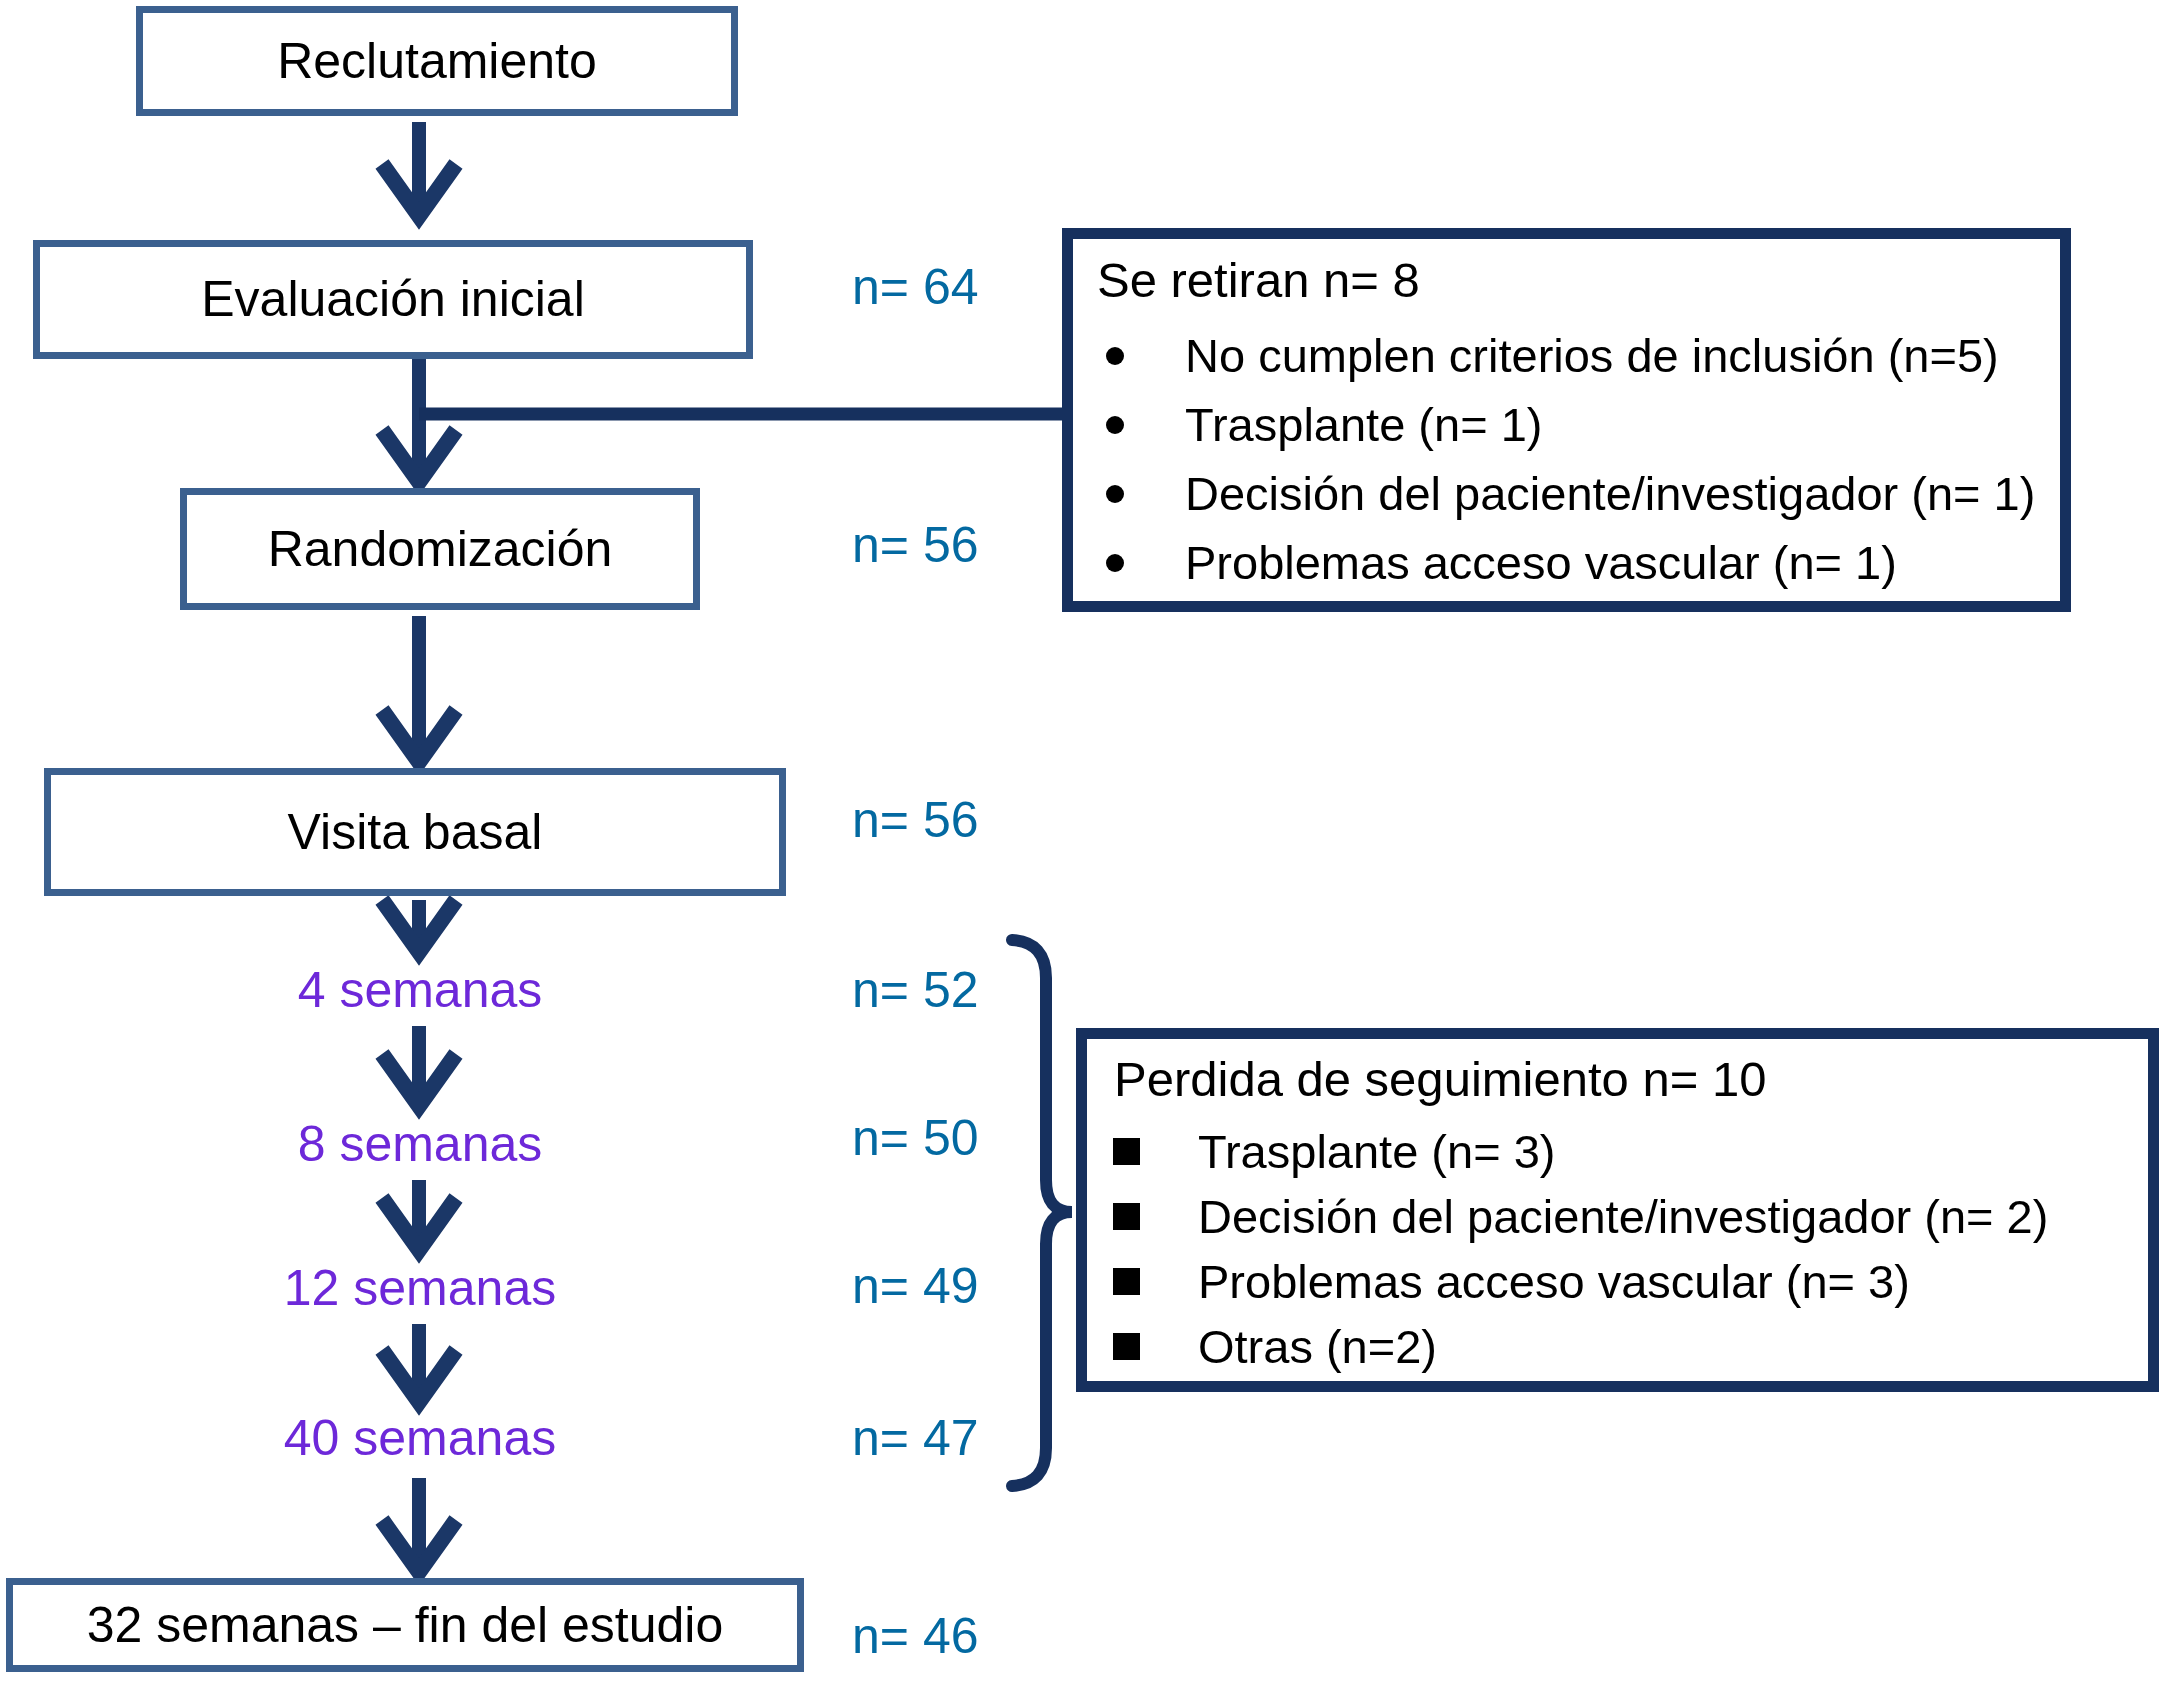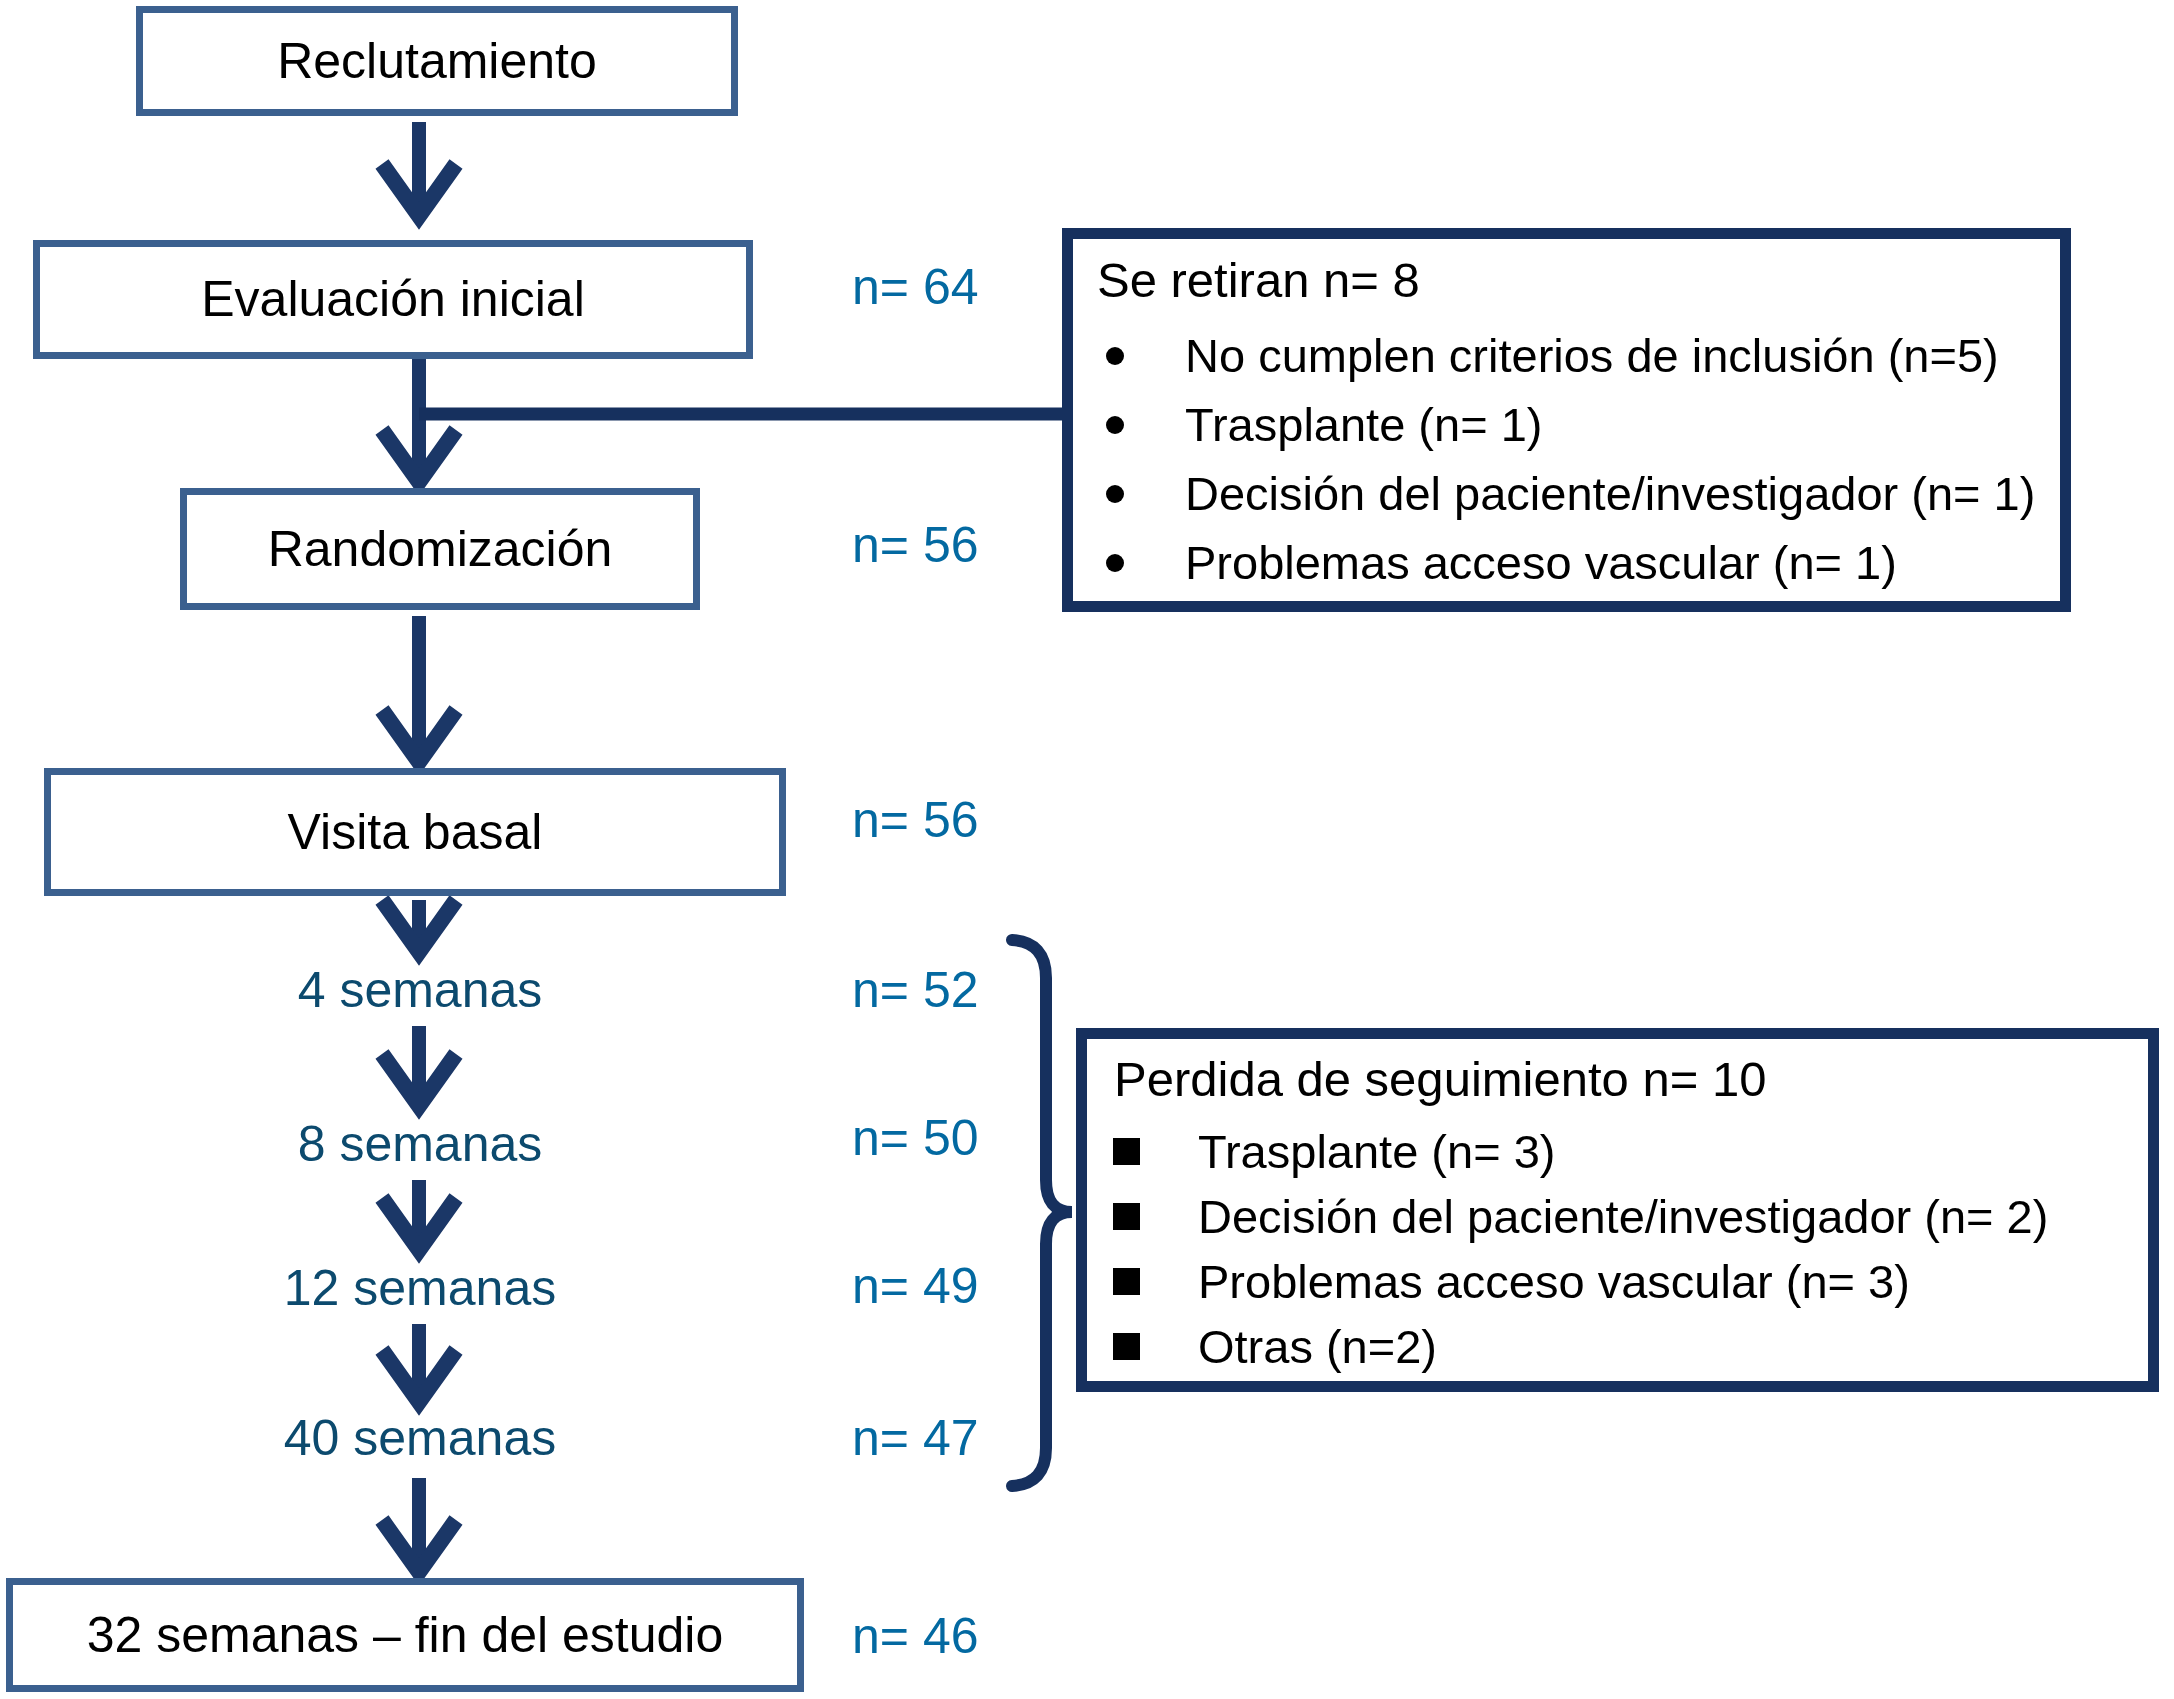--- a/index.html
+++ b/index.html
@@ -41,21 +41,21 @@
   .bullet-sq{
     width:27px;height:27px;background:#000;flex:0 0 auto;
   }
   .count-label{
     position:absolute;left:852px;
     font-size:50px;color:#0369a1;white-space:nowrap;
     transform:translateY(-50%);
   }
   .milestone{
     position:absolute;left:160px;width:520px;
-    font-size:50px;color:#0c4a6e;text-align:center;
+    font-size:50px;color:#6d28d9;text-align:center;
     transform:translateY(-50%);
   }
   svg.overlay{position:absolute;left:0;top:0;}
   
   #withdraw-box .navy-title{height:82px;padding-left:24px;}
   #withdraw-box .bullet-row{height:69px;padding-left:33px;}
   #withdraw-box .bullet-row span.txt{margin-left:61px;}
   
   #loss-box .navy-title{height:80px;padding-left:6px;margin-left:21px;}
   #loss-box .bullet-row{height:65px;padding-left:26px;}
@@ -124,21 +124,21 @@
   </div>
 
   <div class="flow-box" style="left:180px;top:488px;width:520px;height:122px;">
     <span>Randomización</span>
   </div>
 
   <div class="flow-box" style="left:44px;top:768px;width:742px;height:128px;">
     <span>Visita basal</span>
   </div>
 
-  <div class="flow-box" style="left:6px;top:1578px;width:798px;height:114px;">
+  <div class="flow-box" style="left:6px;top:1578px;width:798px;height:94px;">
     <span>32 semanas – fin del estudio</span>
   </div>
 
   <div class="milestone" style="top:990px;">4 semanas</div>
   <div class="milestone" style="top:1144px;">8 semanas</div>
   <div class="milestone" style="top:1288px;">12 semanas</div>
   <div class="milestone" style="top:1438px;">40 semanas</div>
 
   <div class="count-label" style="top:287px;">n= 64</div>
   <div class="count-label" style="top:545px;">n= 56</div>

